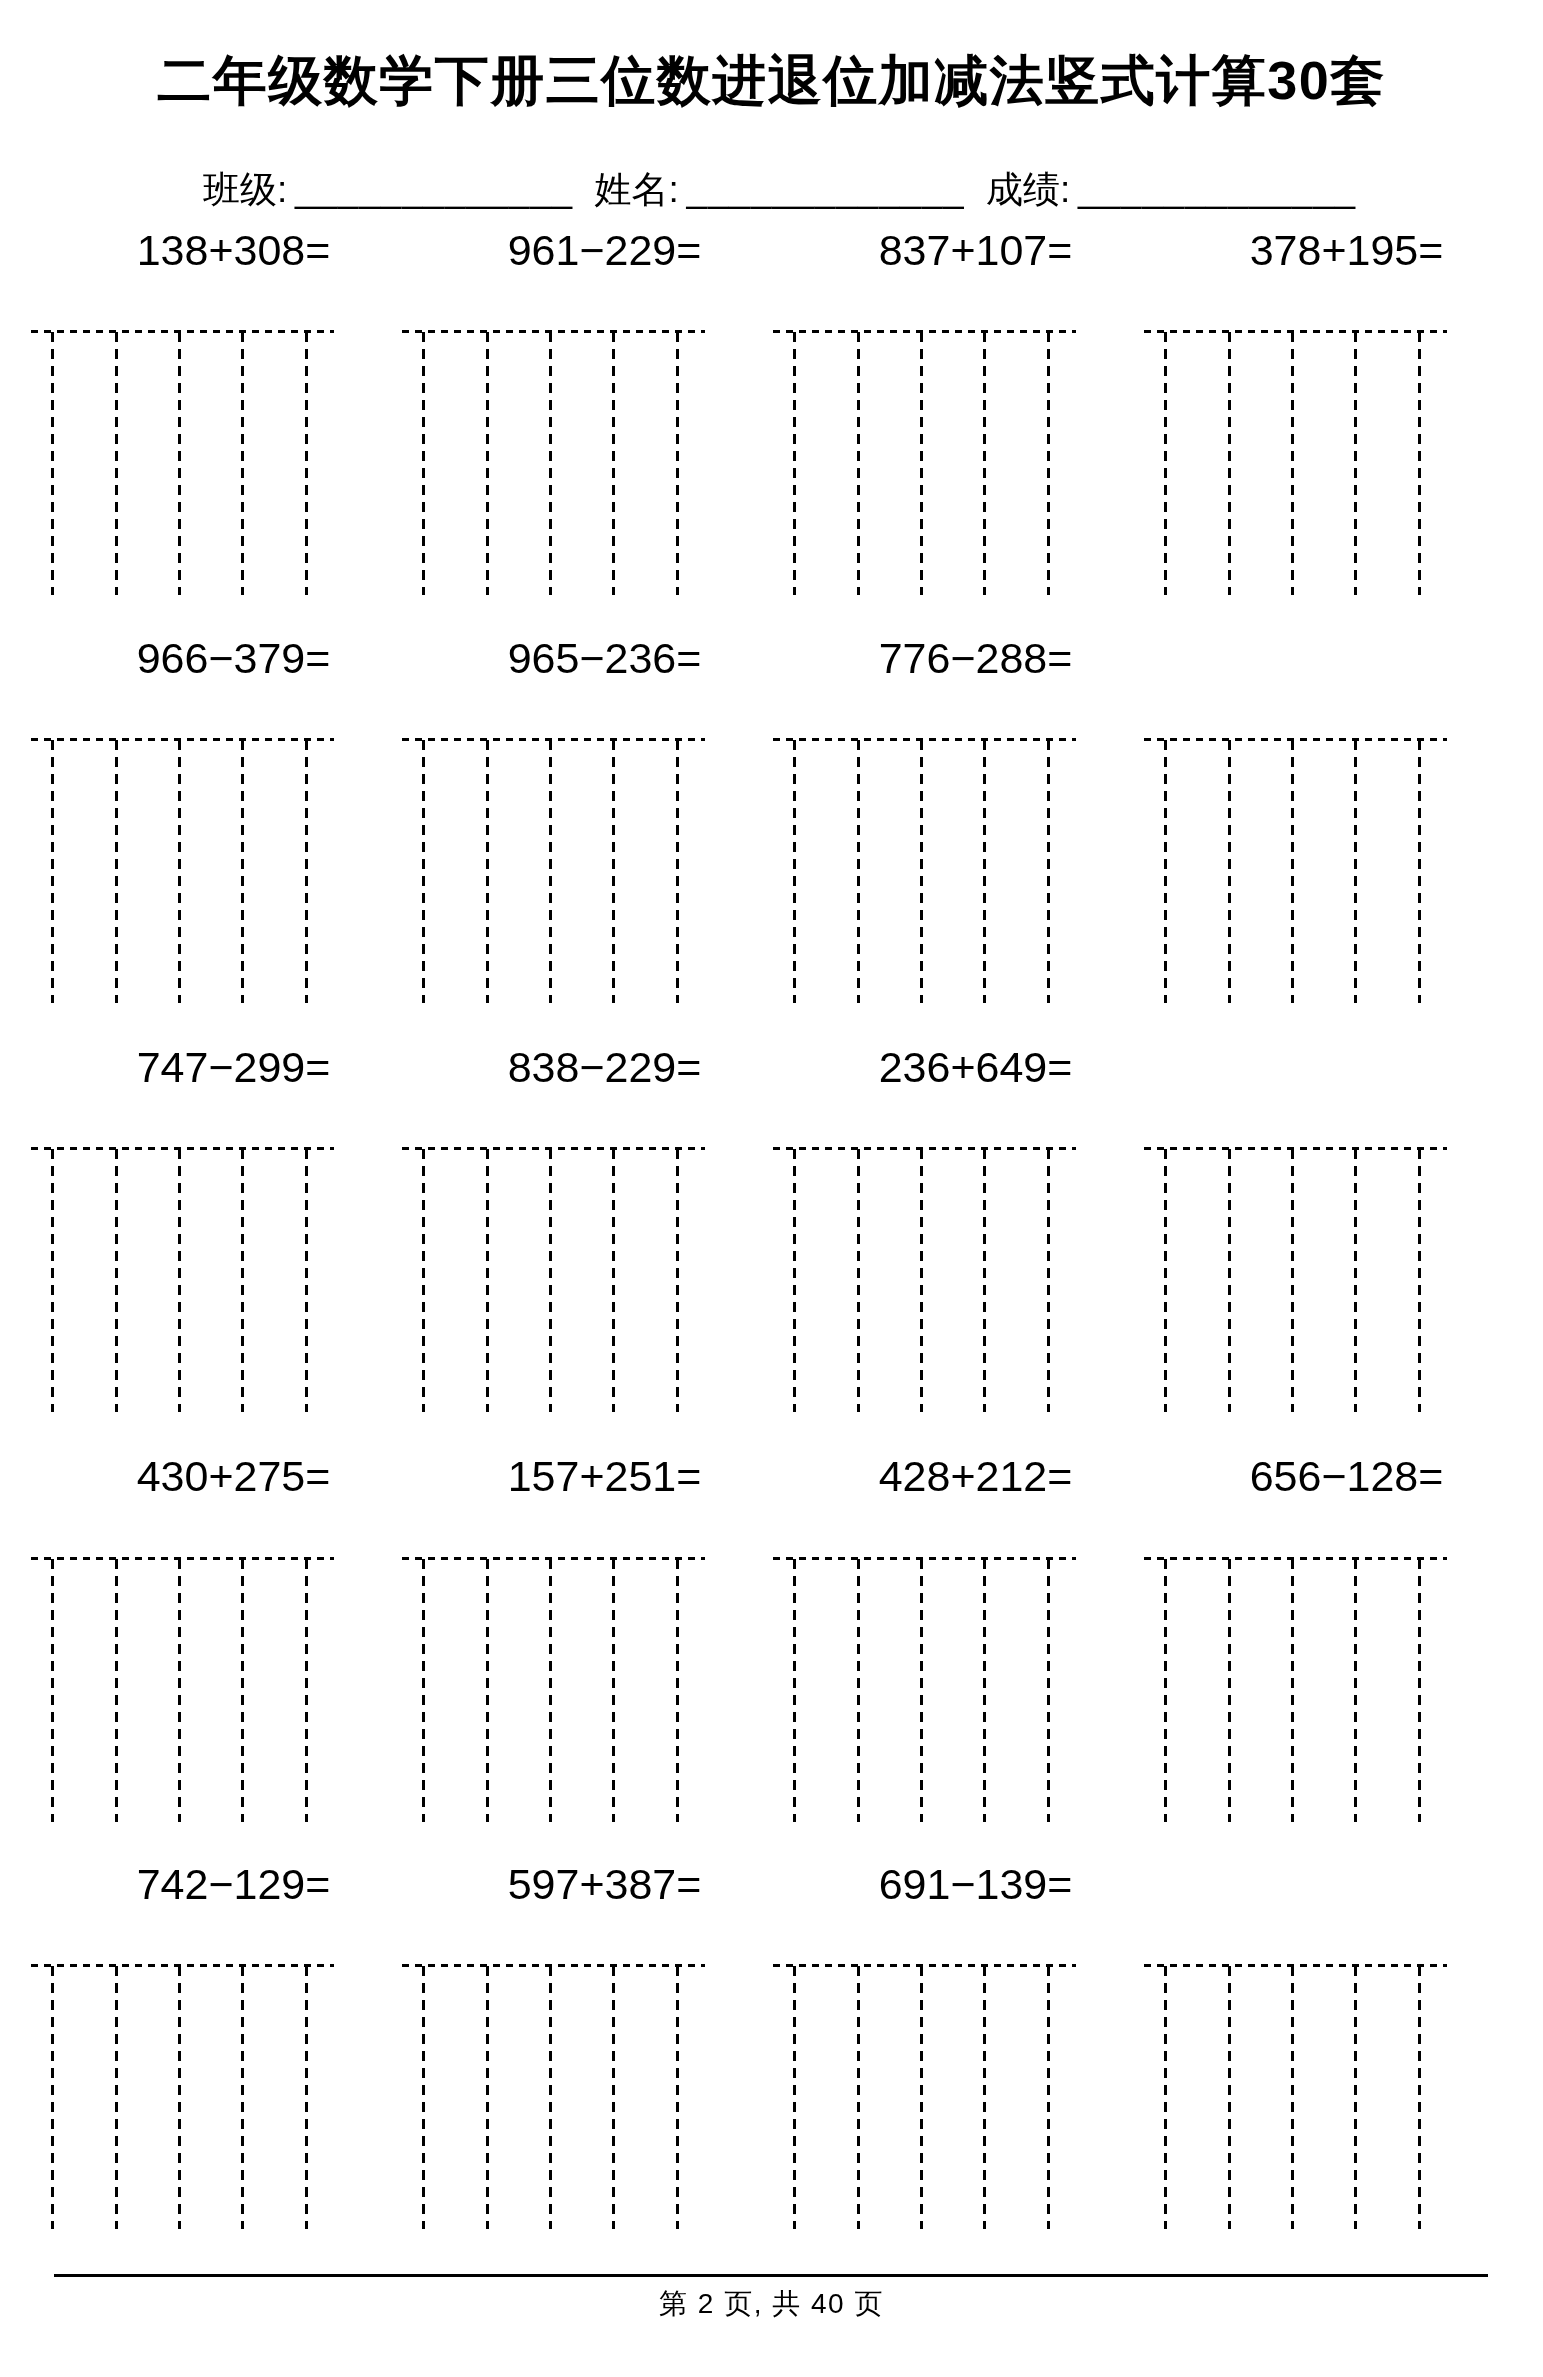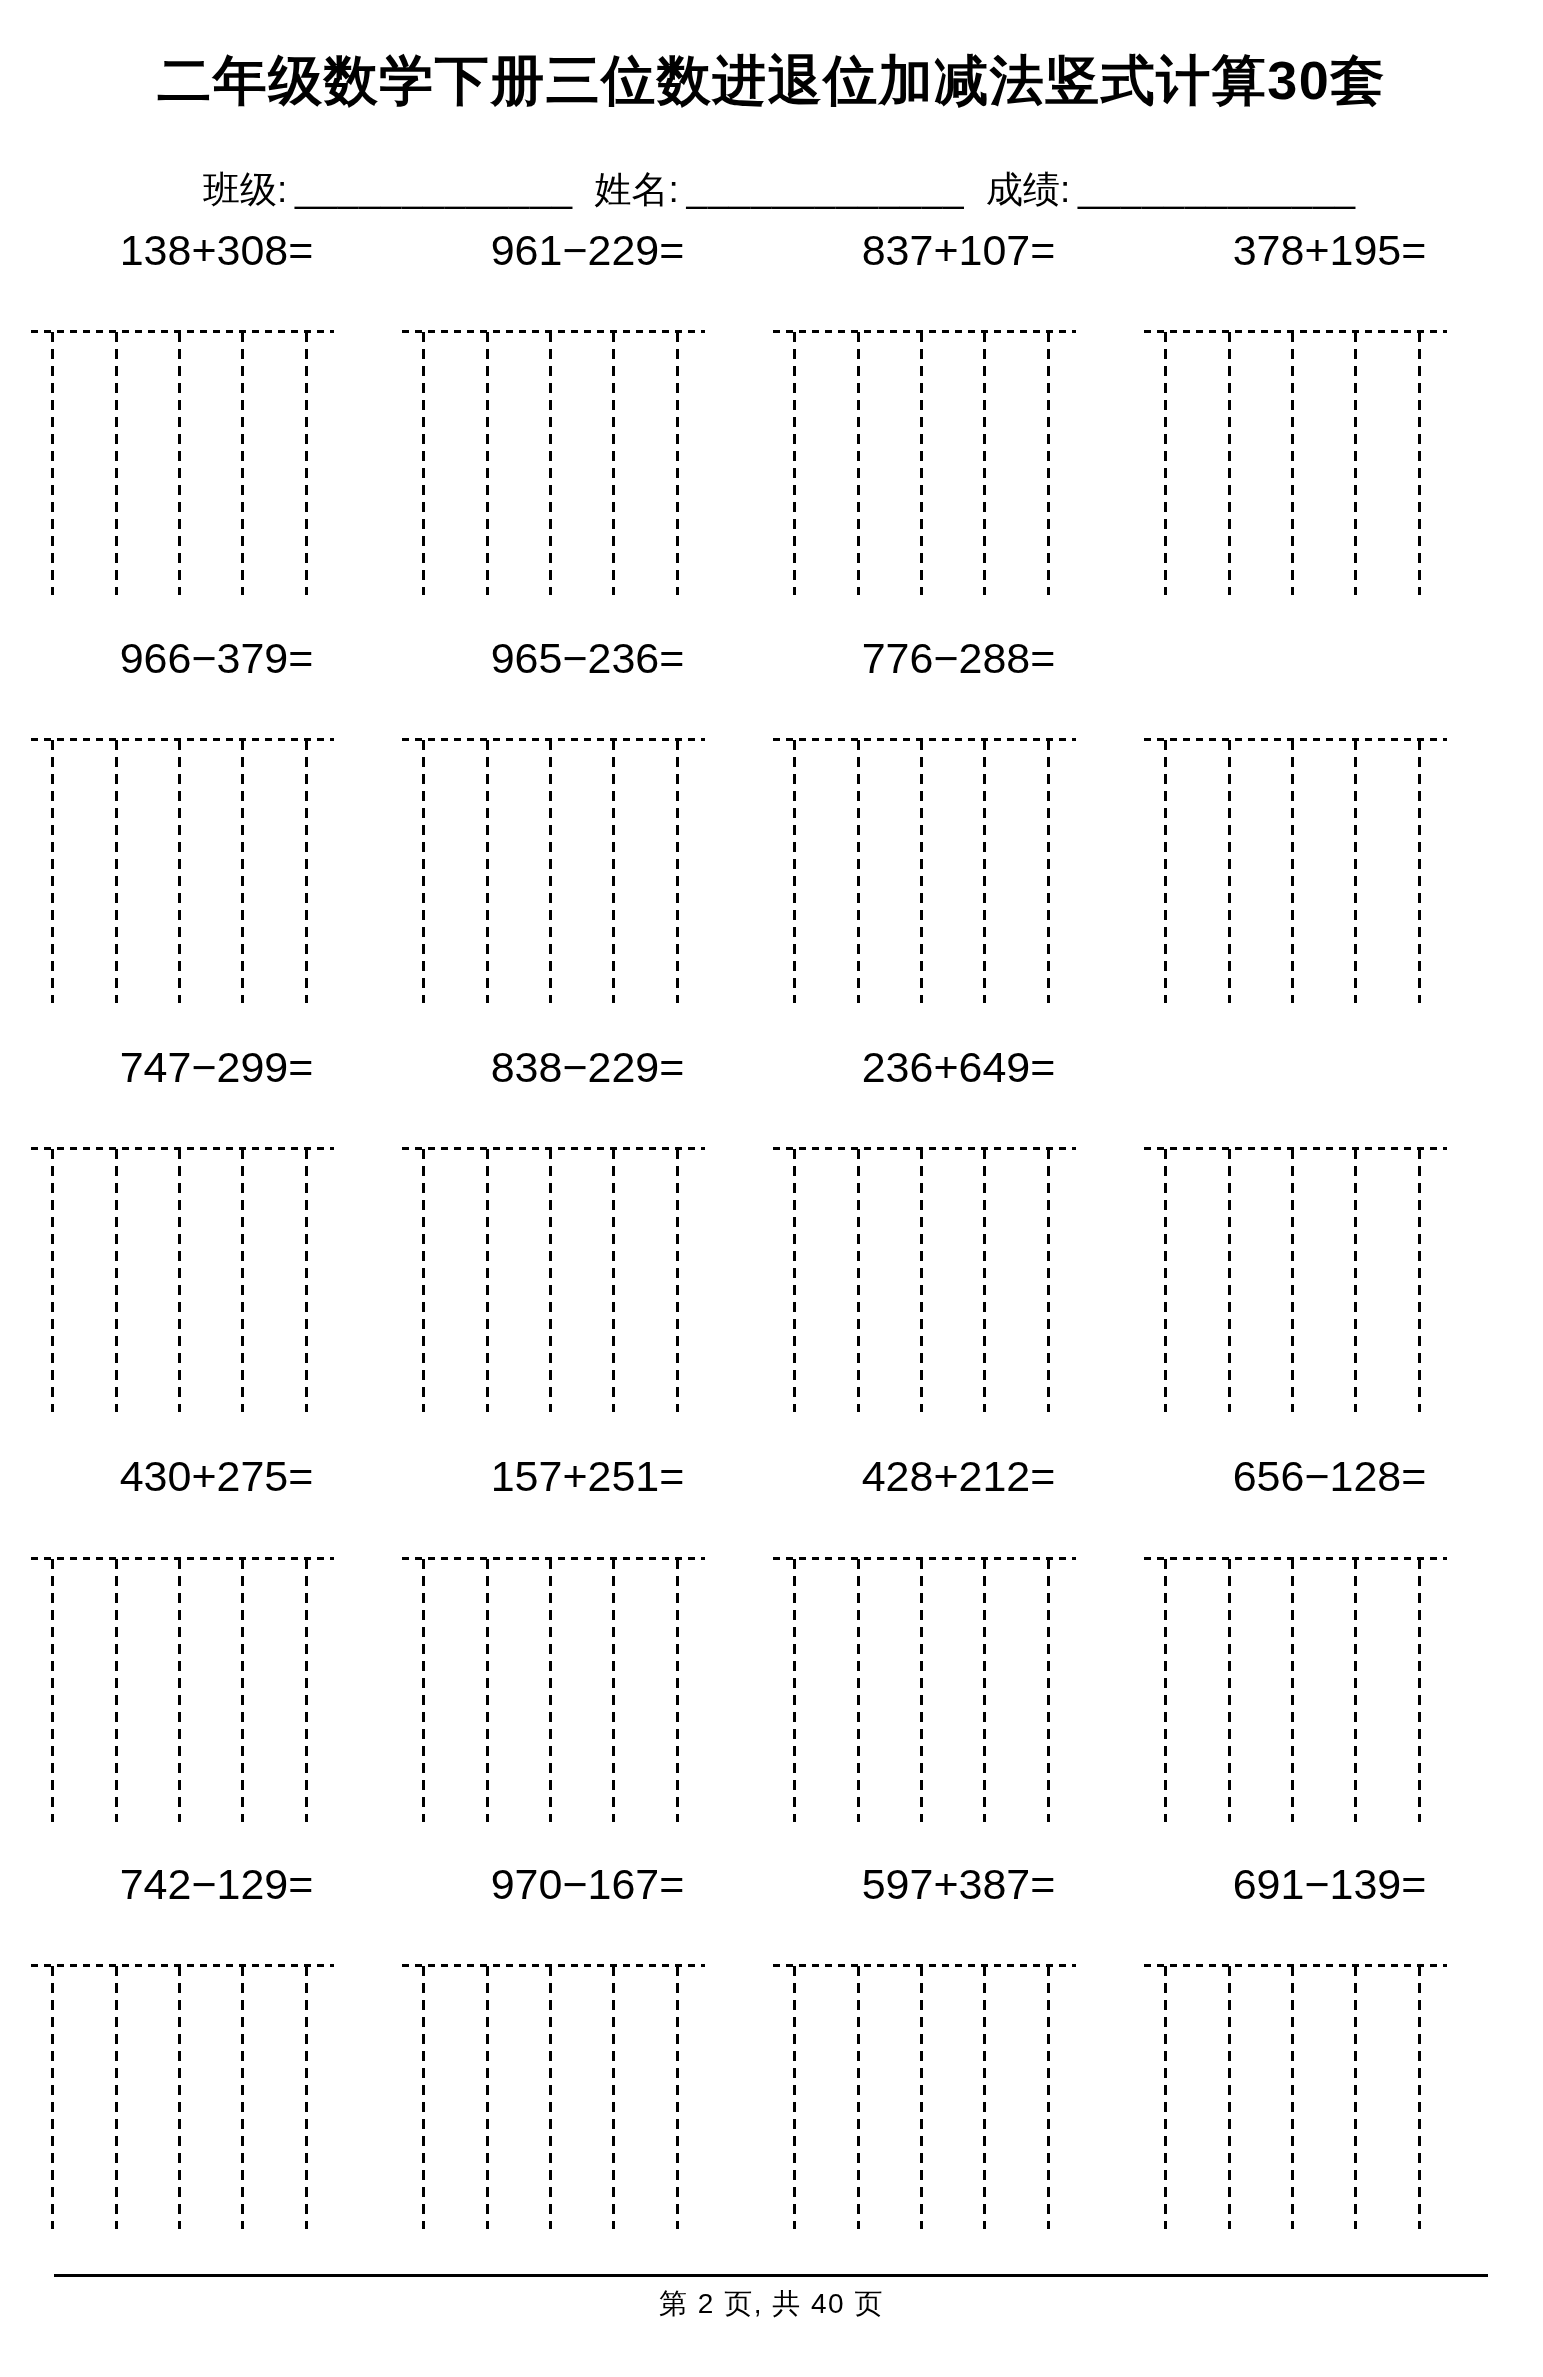--- a/index.html
+++ b/index.html
@@ -35,21 +35,21 @@
     align-items: baseline;
     font-size: 37px;
     white-space: nowrap;
   }
   .info-line .lbl { margin-left: 21.6px; }
   .info-line .lbl:first-child { margin-left: 16px; }
   .info-line .blank { margin-left: 7.7px; letter-spacing: 0.8px; }
 
   .problems {
     position: absolute;
-    left: 31px;
+    left: 48px;
     width: 1484px;
     display: flex;
   }
   .problems > span {
     width: 371px;
     text-align: center;
     font-size: 43px;
     line-height: 54px;
     white-space: nowrap;
   }
@@ -264,21 +264,20 @@
       <i class="vline" style="left: 20px;"></i>
       <i class="vline" style="left: 84px;"></i>
       <i class="vline" style="left: 147px;"></i>
       <i class="vline" style="left: 210px;"></i>
       <i class="vline" style="left: 274px;"></i>
     </div>
 </div>
 
 <div class="problems row4">
   <span>742−129=</span>
-  <span>970−167=</span>
   <span>597+387=</span>
   <span>691−139=</span>
 </div>
 <div class="grids row4">
   <div class="grid-block">
       <i class="vline" style="left: 20px;"></i>
       <i class="vline" style="left: 84px;"></i>
       <i class="vline" style="left: 147px;"></i>
       <i class="vline" style="left: 210px;"></i>
       <i class="vline" style="left: 274px;"></i>

